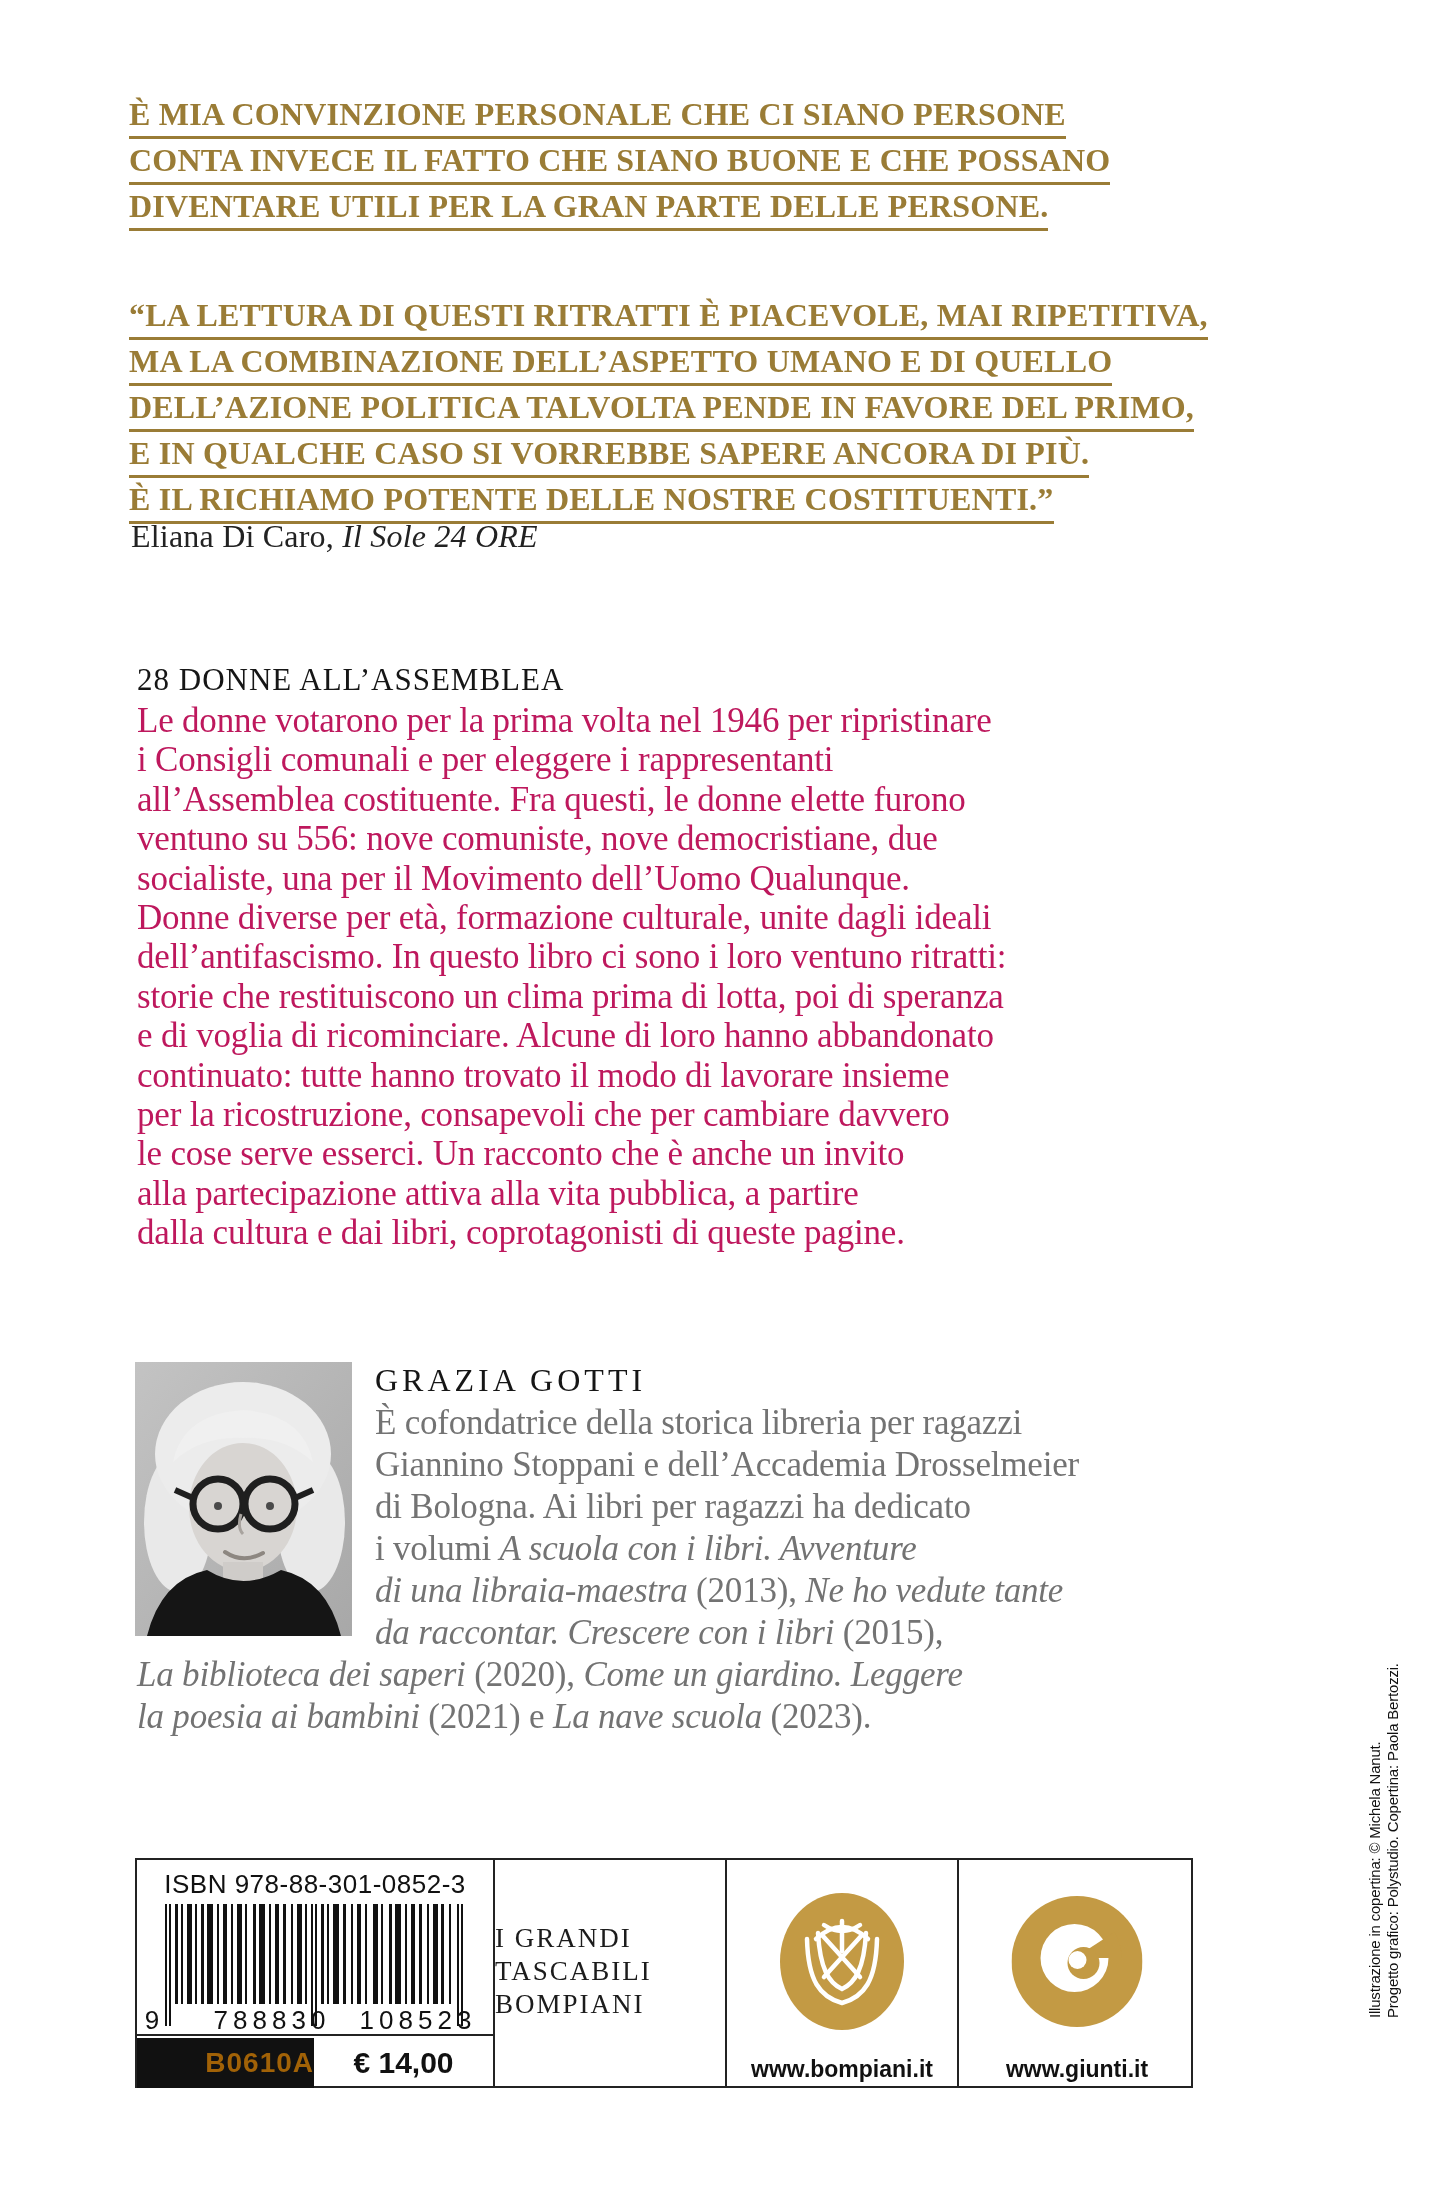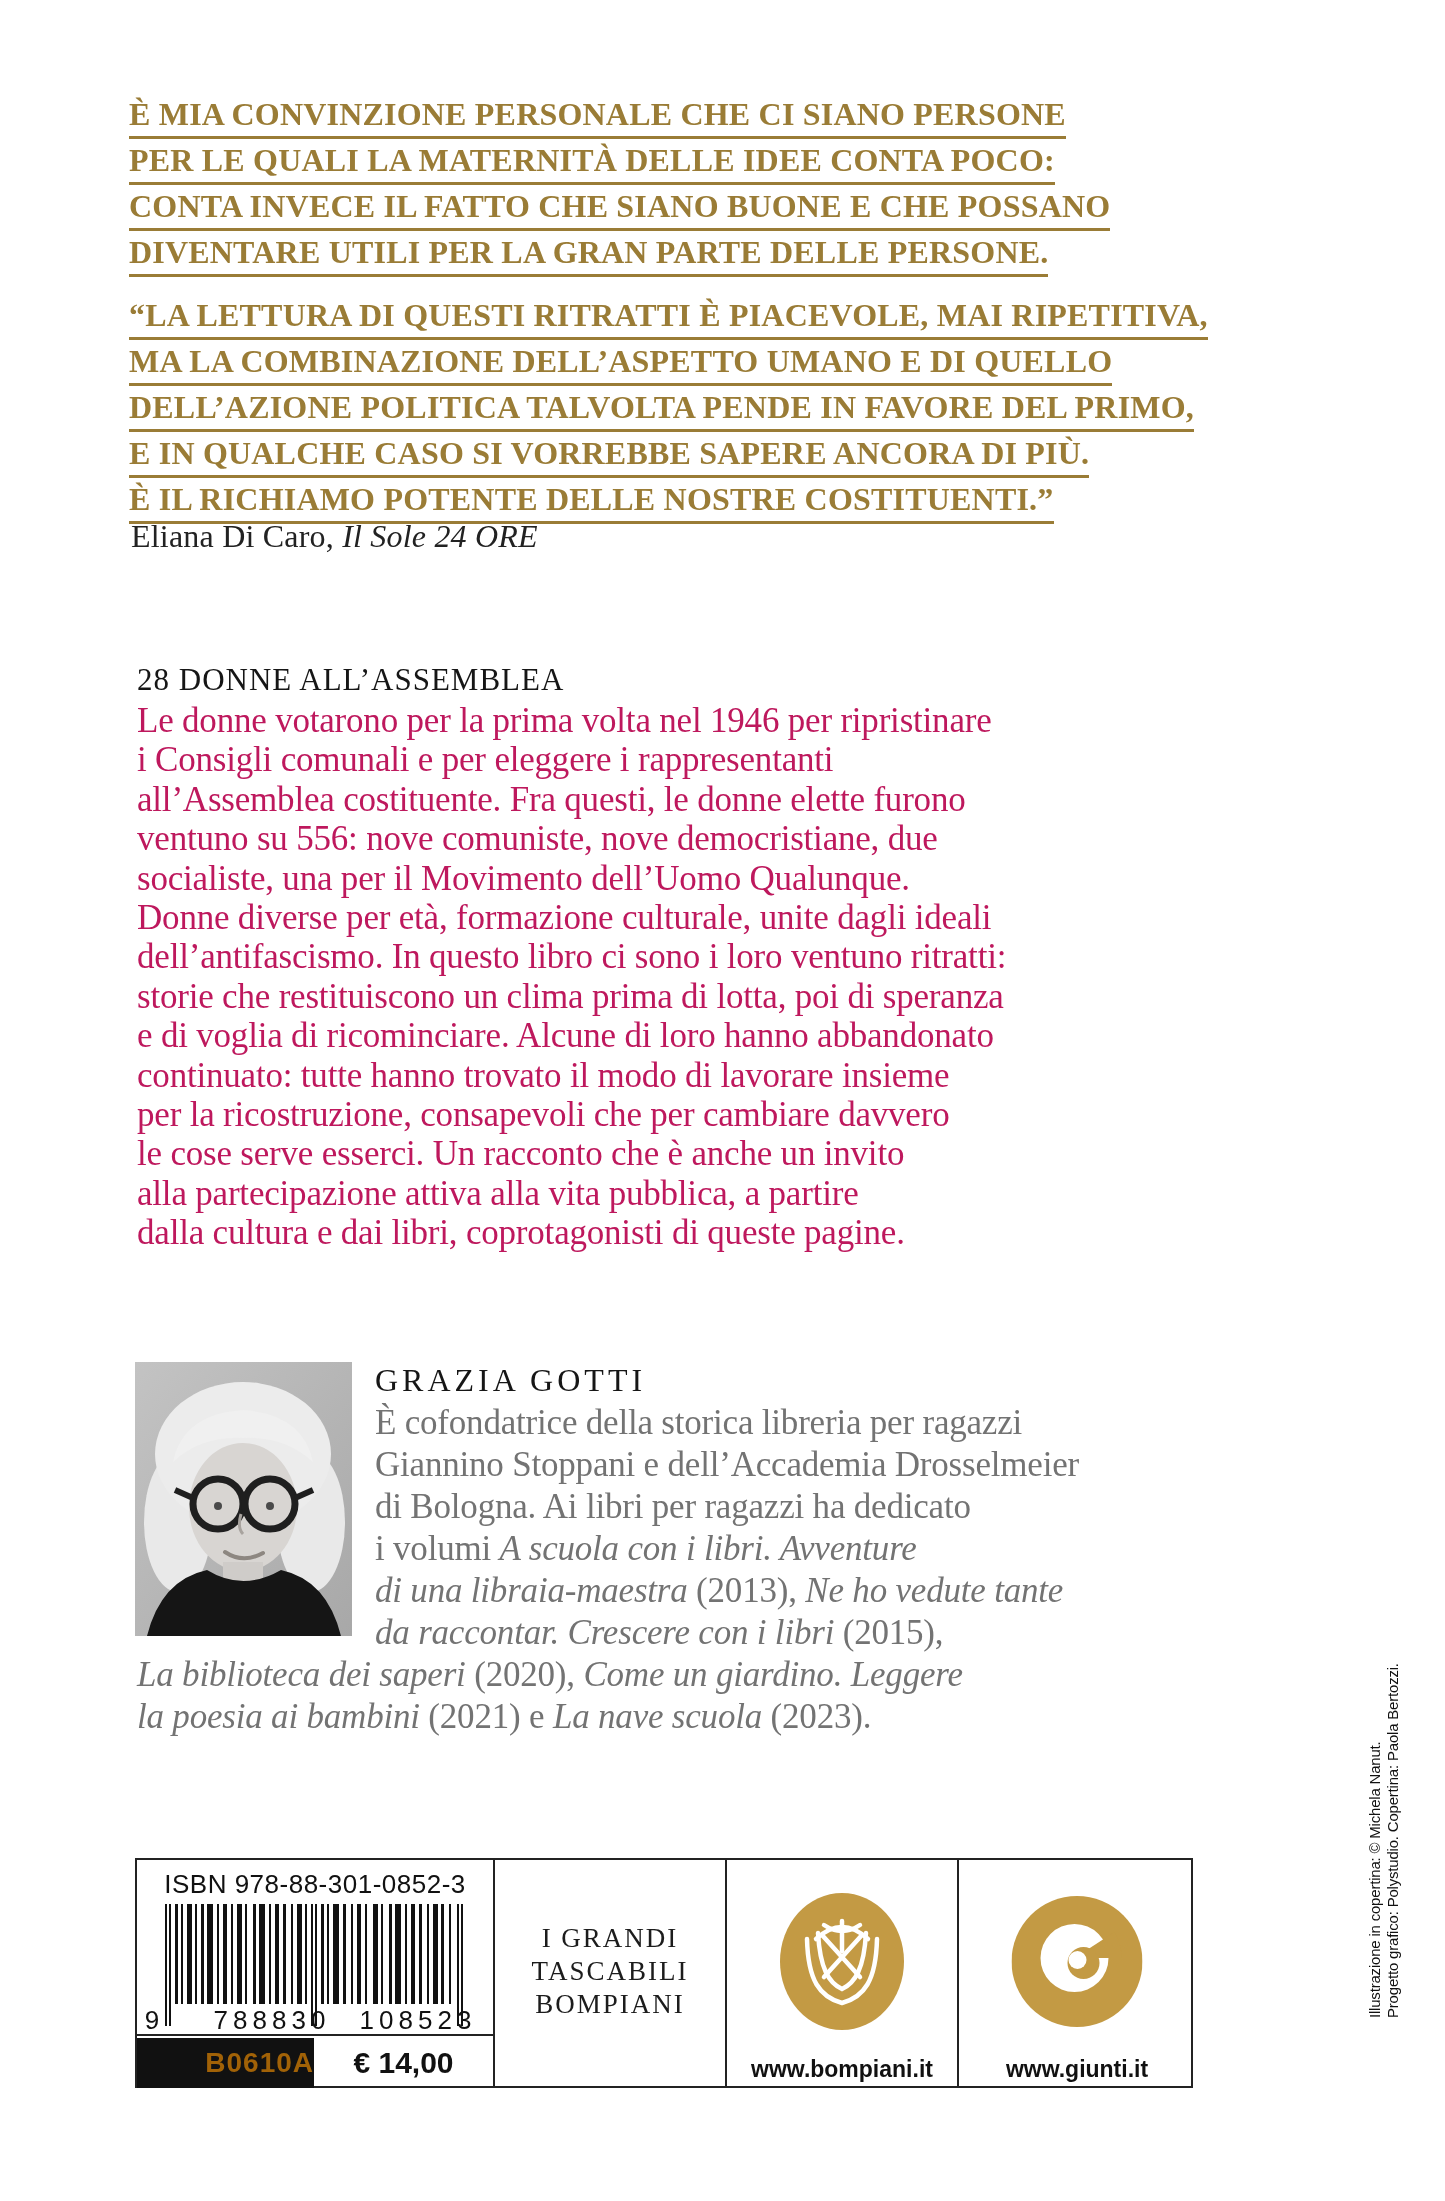--- a/index.html
+++ b/index.html
@@ -72,21 +72,21 @@
   .strip{position:absolute;left:0;top:174px;width:356px;height:50px;border-top:2px solid #232323;box-sizing:content-box;}
   .code-box{
     position:absolute;left:0;top:2px;width:177px;height:50px;background:#111;
     color:#a16207;font-weight:700;font-size:28px;line-height:50px;text-align:right;letter-spacing:1px;
   }
   .price-box{
     position:absolute;left:177px;top:2px;width:179px;height:50px;
     color:#111;font-weight:700;font-size:30px;line-height:50px;text-align:center;
   }
   #imprint{
-    position:absolute;top:62px;left:0;width:100%;text-align:center;
+    position:absolute;top:62px;left:0;width:100%;text-align:left;
     font-family:"Liberation Serif",serif;
   }
   .imp-line{height:33px;}
   .imp-line span{font-size:27px;line-height:33px;letter-spacing:2px;color:#1c1c1c;}
   .logo{position:absolute;left:50%;transform:translateX(-50%);}
   #bompiani-logo{top:33px;}
   #giunti-logo{top:36px;}
   .url{
     position:absolute;top:196px;left:0;width:100%;text-align:center;
     font-weight:700;font-size:23px;color:#111;
@@ -100,21 +100,20 @@
   }
   #credits div{white-space:nowrap;}
 </style>
 </head>
 <body>
 
 <div id="page">
 
   <div id="quote1" class="quote">
       <div class="q-line"><span>È MIA CONVINZIONE PERSONALE CHE CI SIANO PERSONE</span></div>
-      <div class="q-line"><span>PER LE QUALI LA MATERNITÀ DELLE IDEE CONTA POCO:</span></div>
       <div class="q-line"><span>CONTA INVECE IL FATTO CHE SIANO BUONE E CHE POSSANO</span></div>
       <div class="q-line"><span>DIVENTARE UTILI PER LA GRAN PARTE DELLE PERSONE.</span></div>
     </div>
 
   <div id="quote2" class="quote">
       <div class="q-line"><span>“LA LETTURA DI QUESTI RITRATTI È PIACEVOLE, MAI RIPETITIVA,</span></div>
       <div class="q-line"><span>MA LA COMBINAZIONE DELL’ASPETTO UMANO E DI QUELLO</span></div>
       <div class="q-line"><span>DELL’AZIONE POLITICA TALVOLTA PENDE IN FAVORE DEL PRIMO,</span></div>
       <div class="q-line"><span>E IN QUALCHE CASO SI VORREBBE SAPERE ANCORA DI PIÙ.</span></div>
       <div class="q-line"><span>È IL RICHIAMO POTENTE DELLE NOSTRE COSTITUENTI.”</span></div>

